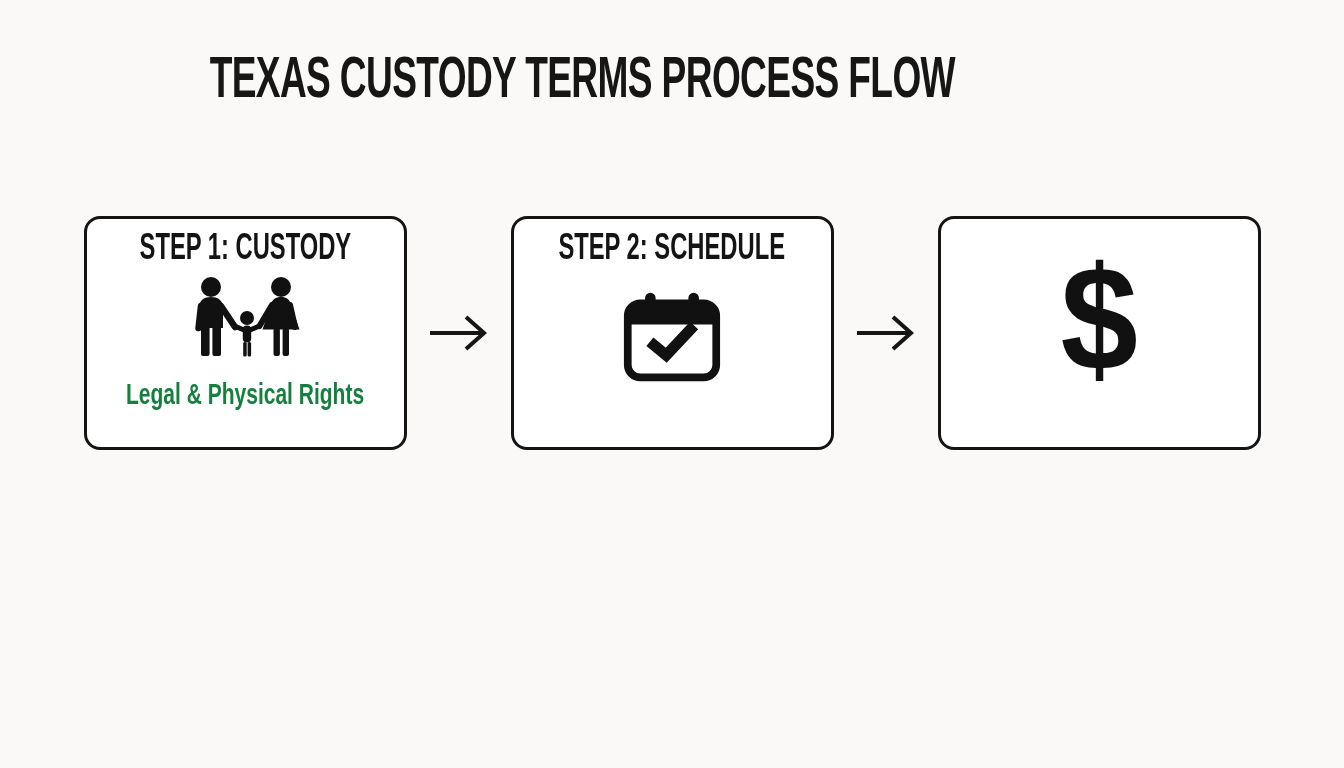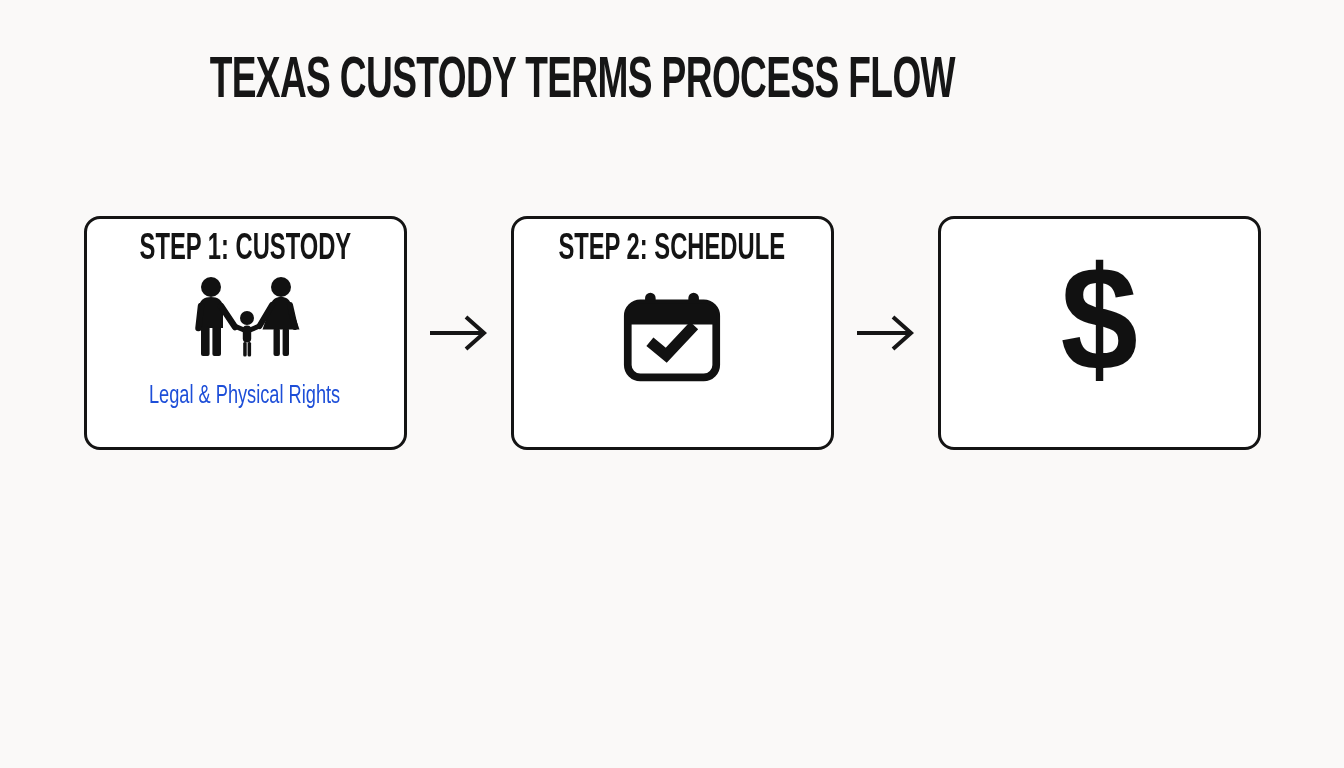--- a/index.html
+++ b/index.html
@@ -51,25 +51,25 @@
     color: #141414;
   }
   .step-title .condense { transform: scaleX(0.66); }
   .icon-area {
     flex: 1;
     display: flex;
     align-items: center;
     justify-content: center;
   }
   .step-subtitle {
-    font-size: 26px;
-    font-weight: normal;
+    font-size: 30px;
+    font-weight: bold;
     line-height: 30px;
     white-space: nowrap;
-    color: #1d4ed8;
+    color: #15803d;
   }
   .step-subtitle .condense { transform: scaleX(0.70); }
 
   .arrow-gap {
     width: 104px;
     display: flex;
     align-items: center;
     justify-content: center;
   }
 

